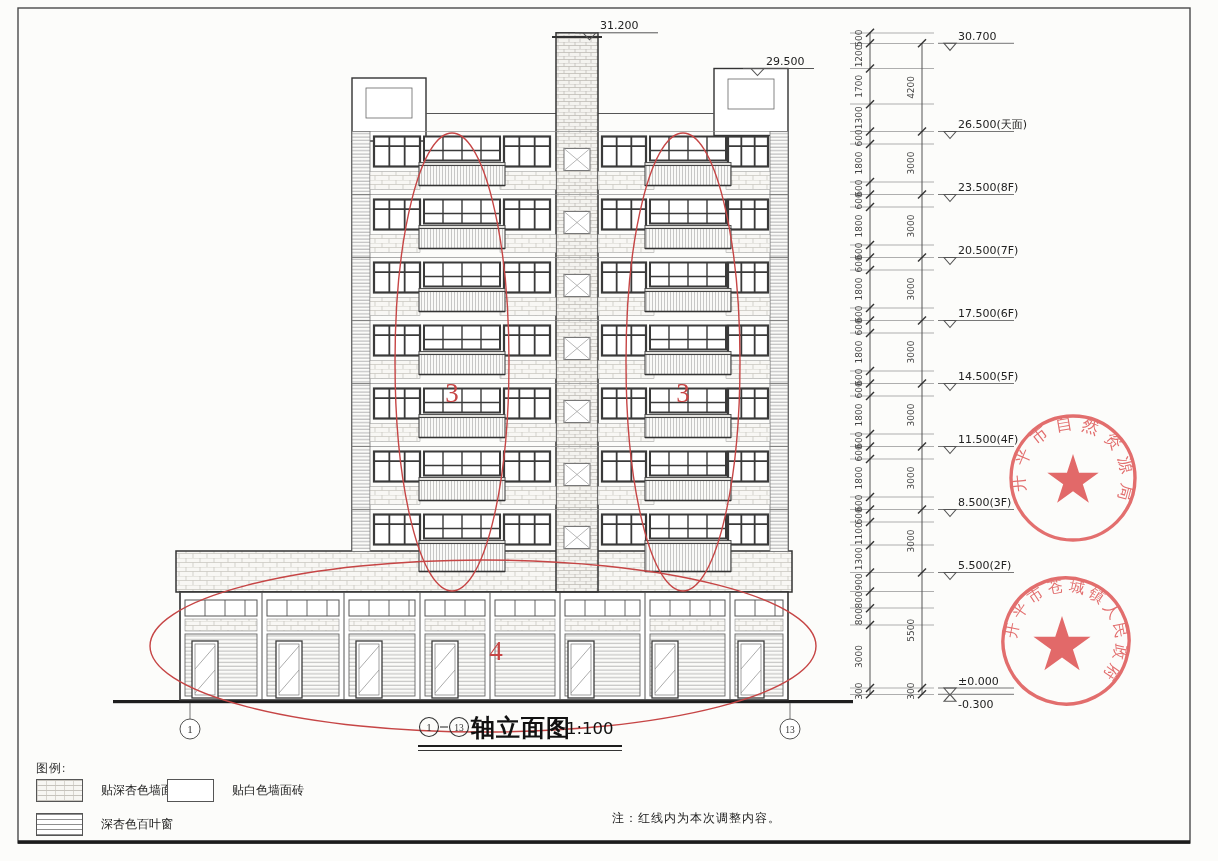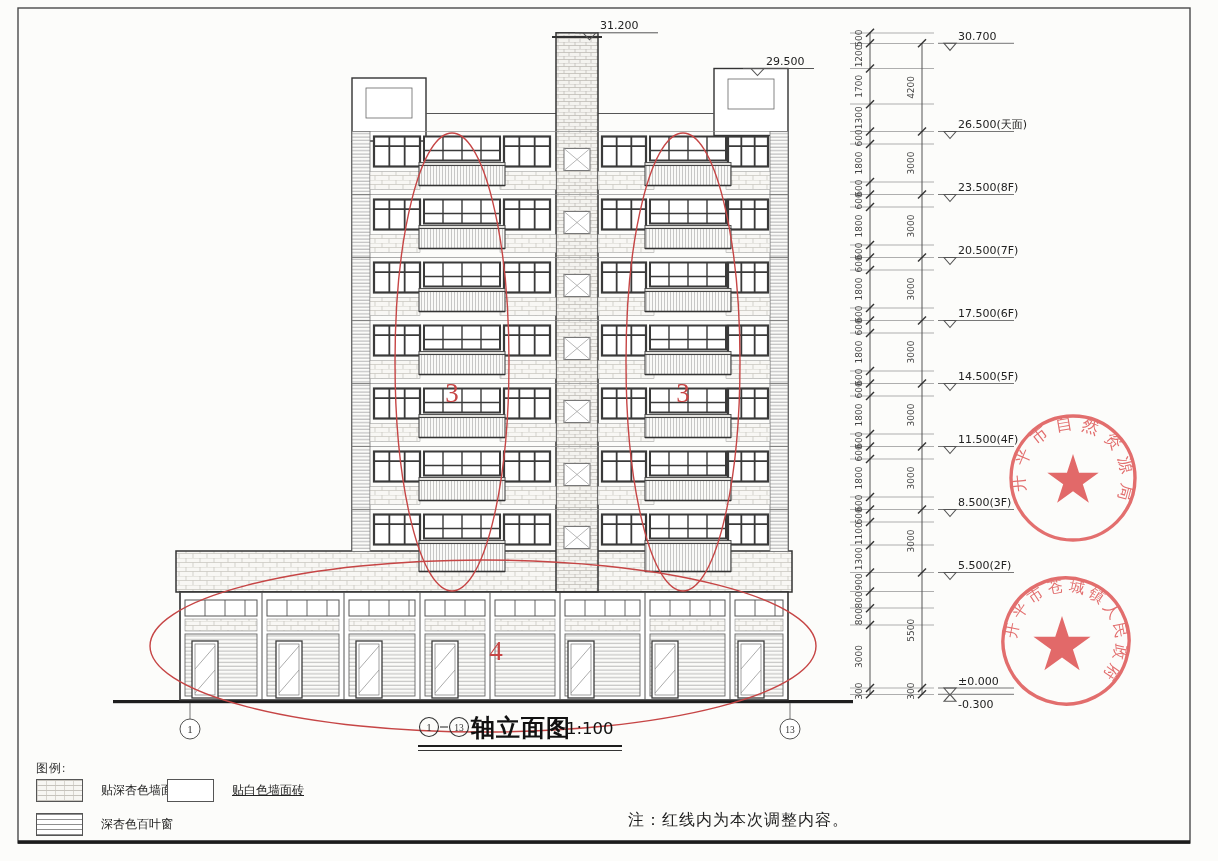--- a/index.html
+++ b/index.html
@@ -7,21 +7,21 @@
          font-family:"Liberation Serif","DejaVu Serif",serif;color:#222;}
   svg{position:absolute;left:0;top:0;}
   .legend{position:absolute;left:36px;top:760px;font-size:12px;color:#333;}
   .legend-head{letter-spacing:1px;}
   .legend-row{position:absolute;display:flex;align-items:center;}
   .sw{width:47px;height:23px;border:1px solid #555;background:#fff;margin-right:18px;box-sizing:border-box;}
   .sw-brick{background:
      repeating-linear-gradient(180deg,#c6c3bd 0 1px,transparent 1px 5px),
      repeating-linear-gradient(90deg,#d8d5cf 0 1px,transparent 1px 9px),#f7f6f3;}
   .sw-louver{background:repeating-linear-gradient(180deg,#8f8f8f 0 1px,transparent 1px 5px),#fff;}
-  .note{position:absolute;left:628px;top:810px;font-size:16px;color:#1d1d1d;letter-spacing:1px;}
+  .note{position:absolute;left:612px;top:810px;font-size:12px;color:#1d1d1d;letter-spacing:1px;}
   .pinfo{position:absolute;left:872px;top:770px;font-size:16.5px;font-weight:bold;color:#111;line-height:22px;white-space:nowrap;}
   .pinfo .row{display:flex;}
 </style>
 </head>
 <body>
 
 <div class="sheet">
   <svg id="cad" width="1218" height="861" viewBox="0 0 1218 861">
     <defs>
       <pattern id="brick" width="14" height="9" patternUnits="userSpaceOnUse">
@@ -632,21 +632,21 @@
       </g>
   </svg>
 
   <div class="legend">
     <div class="legend-head">图例:</div>
   </div>
   <div class="legend-row" style="left:36px;top:779px;">
     <div class="sw sw-brick"></div>
     <span style="font-size:12px">贴深杏色墙面砖</span>
   </div>
-  <div class="legend-row" style="left:167px;top:779px;text-decoration:underline;">
+  <div class="legend-row" style="left:167px;top:779px;">
     <div class="sw"></div>
     <span style="font-size:12px">贴白色墙面砖</span>
   </div>
   <div class="legend-row" style="left:36px;top:813px;">
     <div class="sw sw-louver"></div>
     <span style="font-size:12px">深杏色百叶窗</span>
   </div>
 
   <div class="note">注：红线内为本次调整内容。</div>
 

